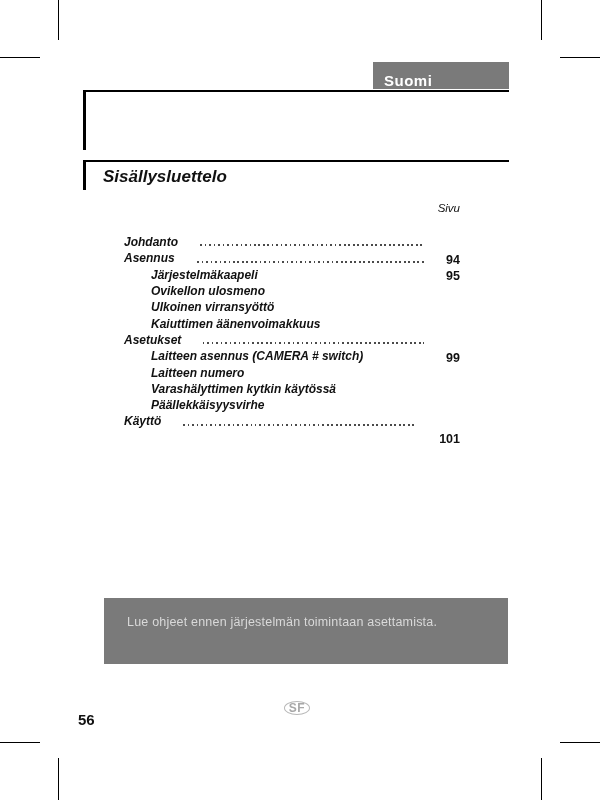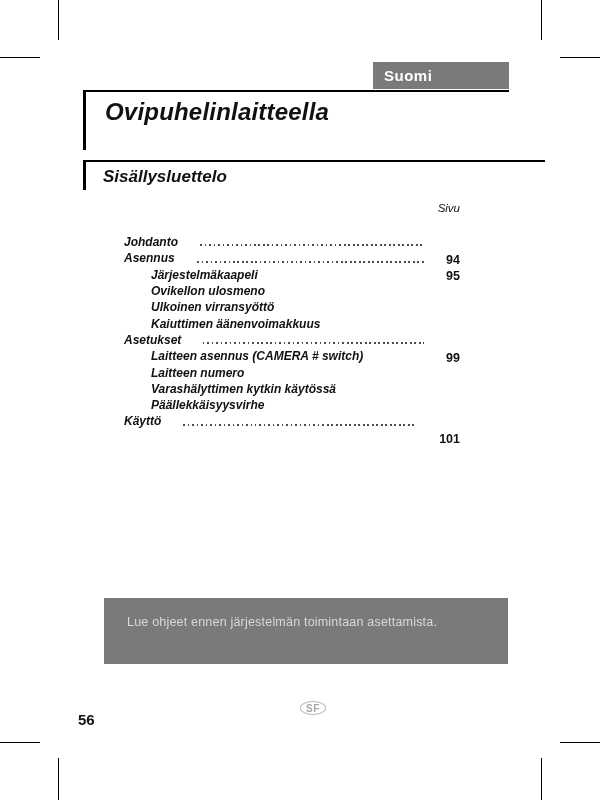--- a/index.html
+++ b/index.html
@@ -6,21 +6,21 @@
   #page{
     position:relative;width:600px;height:800px;background:#ffffff;overflow:hidden;
     font-family:"Liberation Sans","DejaVu Sans",sans-serif;color:#111;
   }
   
   .cropmark{position:absolute;background:#000;}
   
   .lang-tab{
     position:absolute;left:373px;top:62px;width:136px;height:27px;
     background:#7a7a7a;color:#ffffff;font-weight:bold;font-size:15px;
-    display:flex;align-items:center;padding-left:11px;box-sizing:border-box;
+    display:flex;align-items:flex-end;padding-left:11px;box-sizing:border-box;
     letter-spacing:0.5px;
   }
   
   .rule-block{position:absolute;left:83px;width:426px;border-top:2px solid #000;}
   .rule-block .vbar{position:absolute;left:0;top:0;width:3px;background:#000;}
   .doc-title{
     position:absolute;left:22px;top:6px;font-size:24px;font-weight:bold;font-style:italic;
     letter-spacing:0.2px;white-space:nowrap;
   }
   .toc-heading{
@@ -46,21 +46,21 @@
   .notice-box{
     position:absolute;left:104px;top:598px;width:404px;height:66px;background:#7a7a7a;
     box-sizing:border-box;padding:17px 0 0 23px;
   }
   .notice-box .txt{color:#d9d9d9;font-size:12.5px;letter-spacing:0.2px;}
   
   .region-badge{
     position:absolute;left:284px;top:701px;width:26px;height:14px;
     border:1px solid #b8b8b8;border-radius:50%;box-sizing:border-box;
     display:flex;align-items:center;justify-content:center;
-    color:#a8a8a8;font-size:10px;font-weight:bold;letter-spacing:0.5px;margin-left:16px;
+    color:#a8a8a8;font-size:12px;font-weight:bold;letter-spacing:0.5px;
   }
   
   .page-num{position:absolute;left:78px;top:711px;font-size:15px;font-weight:bold;}
 </style>
 </head>
 <body>
 
 <div id="page">
 
   <div class="cropmark" style="left:58px;top:0;width:1px;height:40px;"></div>
@@ -71,24 +71,23 @@
   <div class="cropmark" style="left:58px;top:758px;width:1px;height:42px;"></div>
   <div class="cropmark" style="left:560px;top:742px;width:40px;height:1px;"></div>
   <div class="cropmark" style="left:541px;top:758px;width:1px;height:42px;"></div>
 
   <div class="lang-tab">
     <span>Suomi</span>
   </div>
 
   <div class="rule-block" style="top:90px;height:58px;">
     <div class="vbar" style="height:58px;"></div>
-    <div class="doc-title">Ovipuhelinlaitteella</div>
   </div>
 
-  <div class="rule-block" style="top:160px;height:30px;padding-left:36px;">
+  <div class="rule-block" style="top:160px;height:30px;">
     <div class="vbar" style="height:28px;"></div>
     <div class="toc-heading">Sisällysluettelo</div>
   </div>
 
   <div class="sivu">Sivu</div>
 
   <div class="toc-list" id="toc-list">
       <div class="toc-row">
         <span class="lbl">Johdanto</span>
         <span class="leader"></span>

